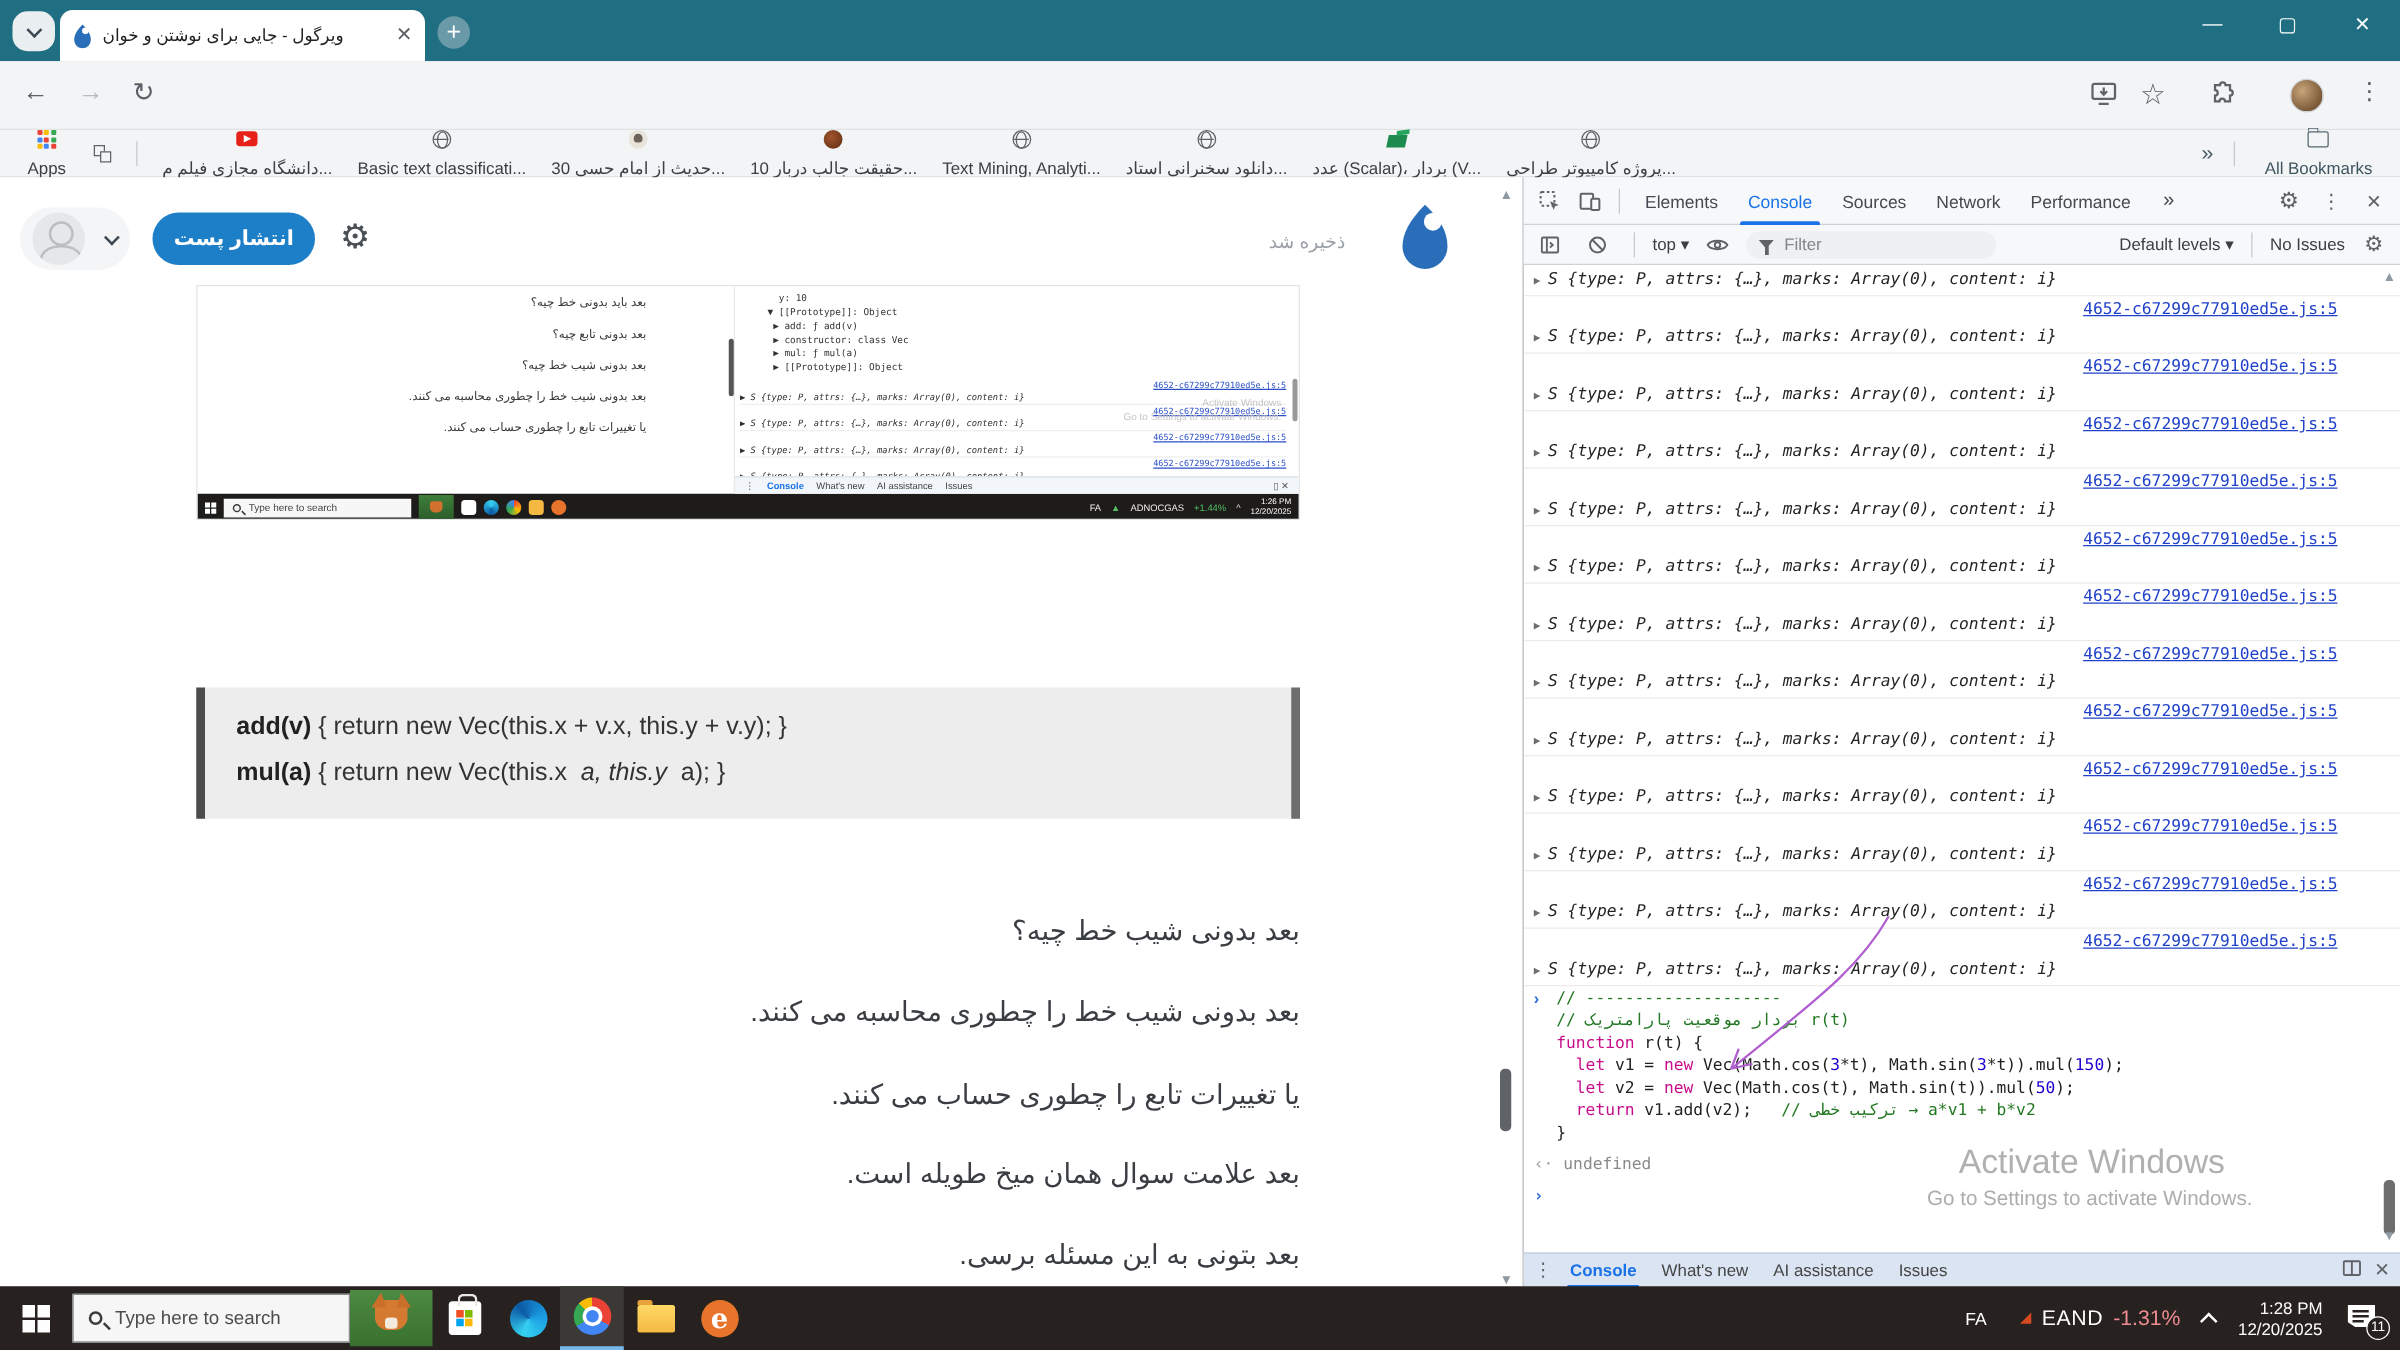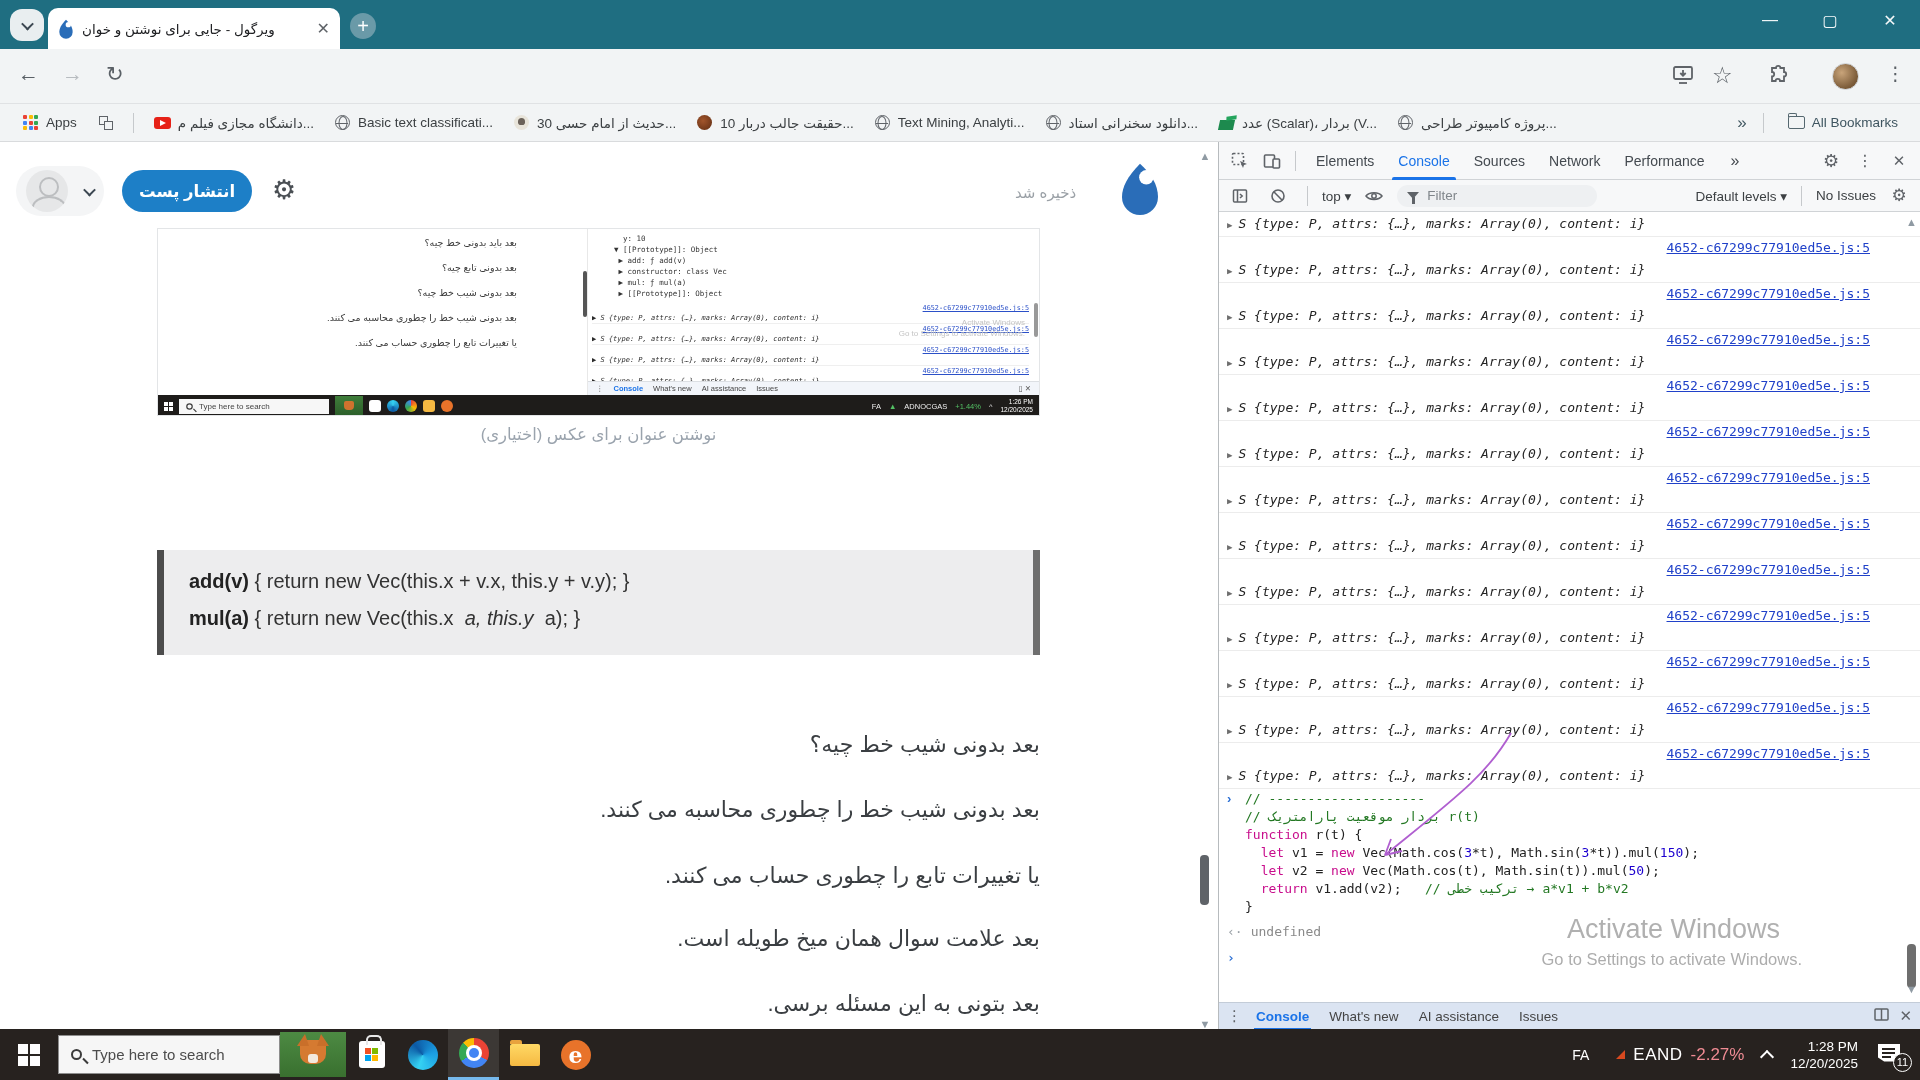--- a/index.html
+++ b/index.html
@@ -19,21 +19,21 @@
   
   #toolbar { left:0; top:49px; width:1920px; height:55px; background:#f2f4f5; border-bottom:1px solid #e0e2e4; }
   .tbicon { font-size:21px; color:#5a6066; top:13px; }
   #omnibox { left:152px; top:57px; width:1505px; height:40px; background:#fff; border-radius:20px; box-shadow:0 0 0 1px #e2e4e7; display:flex; align-items:center; padding:0 14px; gap:12px; }
   #siteinfo { width:26px; height:26px; border-radius:50%; background:#eceef0; display:flex; align-items:center; justify-content:center; }
   #urltext { font-size:16.5px; }
   #urltext .dom { color:#202124; } #urltext .path { color:#5f6368; }
   #avatar-tb { width:27px; height:27px; border-radius:50%; background:radial-gradient(circle at 35% 35%, #c9a47a, #7a5a38 70%); border:1px solid #cfd2d6; }
   
   #bmbar { left:0; top:104px; width:1920px; height:38px; background:#f2f4f5; border-bottom:1px solid #d9dbdd; display:flex; align-items:center; padding:0 14px; gap:6px; }
-  .bm { display:flex; align-items:center; gap:7px; padding:4px 8px; border-radius:6px; font-size:13.5px; color:#3c4043; white-space:nowrap; }
+  .bm { display:flex; align-items:center; gap:7px; padding:4px 8px; border-radius:6px; font-size:13.5px; color:#3c4043; white-space:nowrap;flex-direction:column; }
   .bmi { width:17px; height:17px; display:inline-flex; align-items:center; justify-content:center; flex:0 0 auto; }
   .sep { width:1px; height:20px; background:#c6c9cc; margin:0 6px; }
   .appsgrid { display:grid; grid-template-columns:repeat(3,4px); grid-gap:1.5px; }
   .appsgrid i { width:4px; height:4px; border-radius:1px; }
   .sqicon { position:relative; width:14px; height:14px; }
   .sqicon i { position:absolute; width:9px; height:9px; border:1.6px solid #5f6368; background:#f2f4f5; }
   .yt { width:17px; height:12px; background:#e62117; border-radius:3px; position:relative; }
   .yt:after { content:""; position:absolute; left:6px; top:3px; border-left:6px solid #fff; border-top:3px solid transparent; border-bottom:3px solid transparent; }
   .globe { width:15px; height:15px; border:1.5px solid #5f6368; border-radius:50%; position:relative; }
   .globe:before { content:""; position:absolute; left:50%; top:0; width:7px; height:12px; border:1px solid #5f6368; border-radius:50%; transform:translateX(-50%); }
@@ -394,21 +394,20 @@
         <span>FA</span>
         <span class="green">▲</span>
         <span>ADNOCGAS</span>
         <span class="green">+1.44%</span>
         <span style="color:#ddd">^</span>
         <span id="ms-clock"><span>1:26 PM</span><br><span>12/20/2025</span></span>
       </span>
     </div>
   </div>
 
-  <div class="abs" id="caption">نوشتن عنوان برای عکس (اختیاری)</div>
 
   <div class="abs" id="codeblock">
     <div class="row"><b>add(v)</b><span> { return new Vec(this.x + v.x, this.y + v.y); }</span></div>
     <div class="row"><b>mul(a)</b><span> { return new Vec(this.x  </span><i>a, this.y</i><span>  a); }</span></div>
   </div>
 
   <div class="paras" id="paras">
       <div class="p" style="top: 590px;">بعد بدونی شیب خط چیه؟</div>
       <div class="p" style="top: 655px;">بعد بدونی شیب خط را چطوری محاسبه می کنند.</div>
       <div class="p" style="top: 721px;">یا تغییرات تابع را چطوری حساب می کنند.</div>
@@ -618,21 +617,21 @@
       <span class="fold-ic"></span>
     </div>
   <div class="tb-ic">
       <span class="ee-ic">e</span>
     </div>
   <div id="tb-right">
     <span id="tb-lang">FA</span>
     <span id="tb-stock">
       <span class="stock-arrow"></span>
       <span class="nm">EAND</span>
-      <span class="chg">-2.27%</span>
+      <span class="chg">-1.31%</span>
     </span>
     <span class="chev-up"></span>
     <span id="tb-clock"><span>1:28 PM</span><br><span>12/20/2025</span></span>
     <span id="tb-notif">
       <span class="pg">
           <i style="top:4px;width:13px"></i>
           <i style="top:8px;width:13px"></i>
           <i style="top:12px;width:9px"></i>
         </span>
       <span id="tb-badge">11</span>

